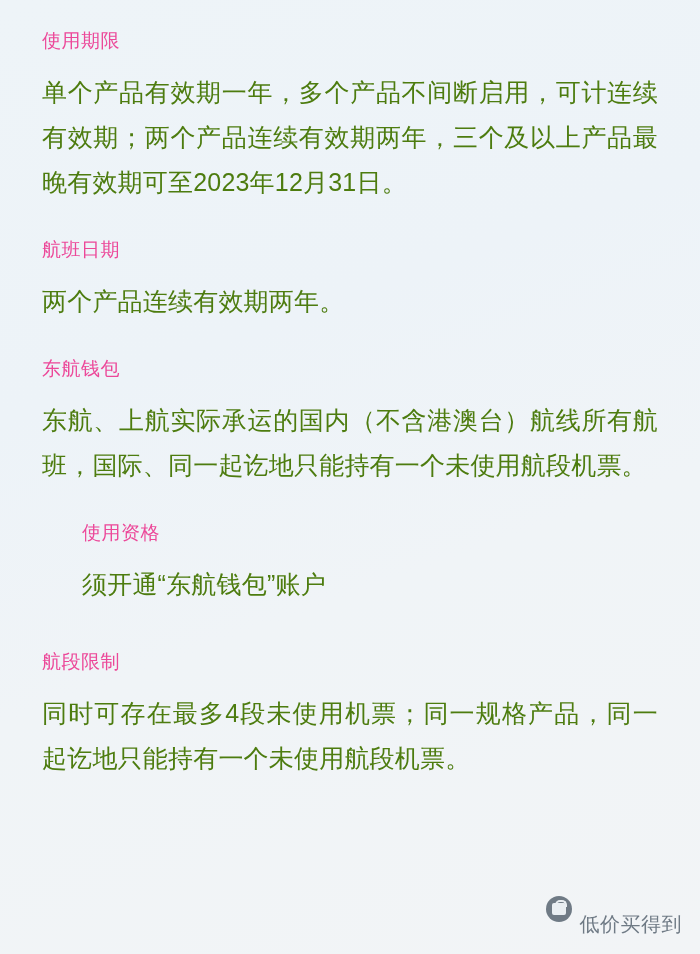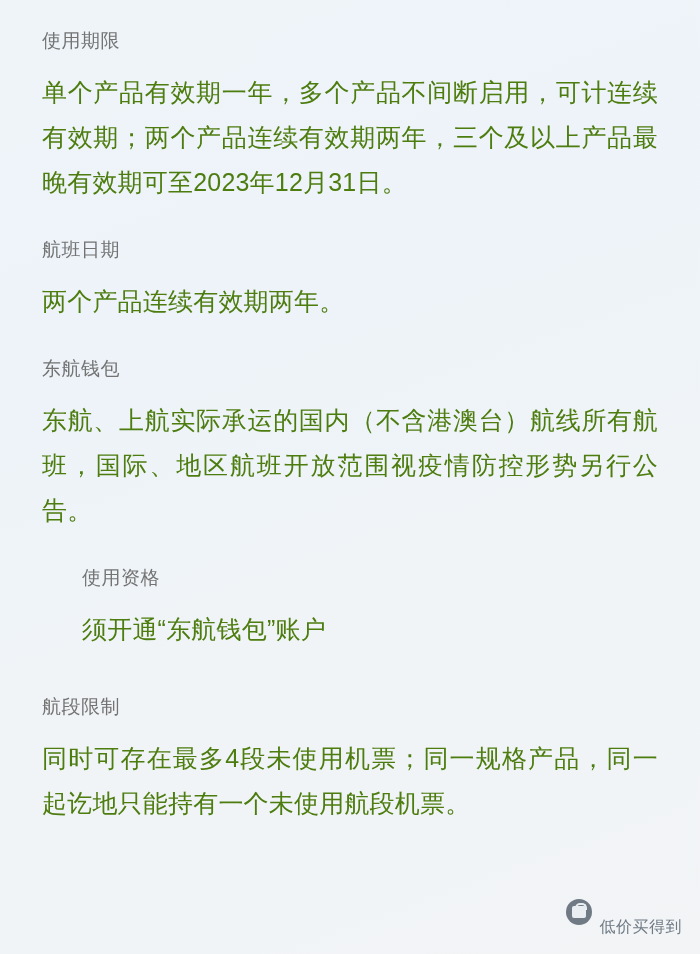--- a/index.html
+++ b/index.html
@@ -22,21 +22,21 @@
     height: 954px;
     box-sizing: border-box;
     padding: 26px 42px 0 42px;
   }
   .section {
     margin-bottom: 26px;
   }
   .section-label {
     font-size: 19px;
     line-height: 30px;
-    color: #737373;
+    color: #ec4899;
     letter-spacing: 0.5px;
     margin-bottom: 14px;
   }
   .section-body {
     font-size: 25px;
     line-height: 45px;
     color: #4d7c0f;
     letter-spacing: 0.2px;
     text-align: justify;
     word-break: break-all;
@@ -78,21 +78,21 @@
     position: absolute;
     left: 9px;
     top: 4px;
     width: 8px;
     height: 5px;
     border: 2px solid #e9eef2;
     border-bottom: none;
     border-radius: 5px 5px 0 0;
   }
   .wm-text {
-    font-size: 16px;
+    font-size: 20px;
     color: #6f7a85;
     letter-spacing: 0.5px;
     margin-top: 32px;
   }
 </style>
 </head>
 <body>
 
 <div class="page">
 
@@ -101,21 +101,21 @@
     <div class="section-body">单个产品有效期一年，多个产品不间断启用，可计连续有效期；两个产品连续有效期两年，三个及以上产品最晚有效期可至2023年12月31日。</div>
   </div>
 
   <div class="section sec-2">
     <div class="section-label">航班日期</div>
     <div class="section-body">两个产品连续有效期两年。</div>
   </div>
 
   <div class="section sec-3">
     <div class="section-label">东航钱包</div>
-    <div class="section-body">东航、上航实际承运的国内（不含港澳台）航线所有航班，国际、地区航班开放范围视疫情防控形势另行公告。</div>
+    <div class="section-body">东航、上航实际承运的国内（不含港澳台）航线所有航班，国际、同一起讫地只能持有一个未使用航段机票。</div>
   </div>
 
   <div class="section sec-4">
     <div class="section-label">使用资格</div>
     <div class="section-body">须开通“东航钱包”账户</div>
   </div>
 
   <div class="section sec-5">
     <div class="section-label">航段限制</div>
     <div class="section-body">同时可存在最多4段未使用机票；同一规格产品，同一起讫地只能持有一个未使用航段机票。</div>

